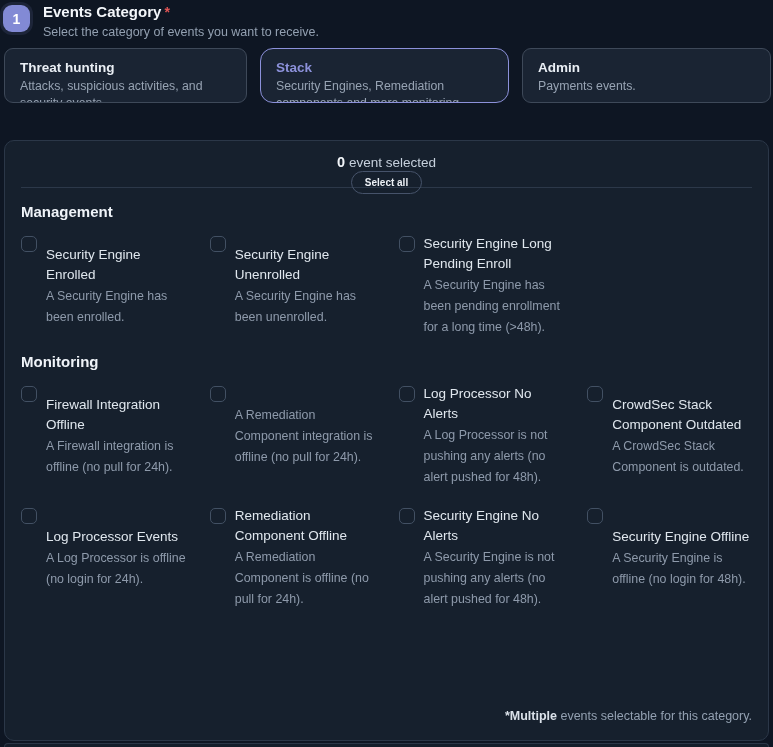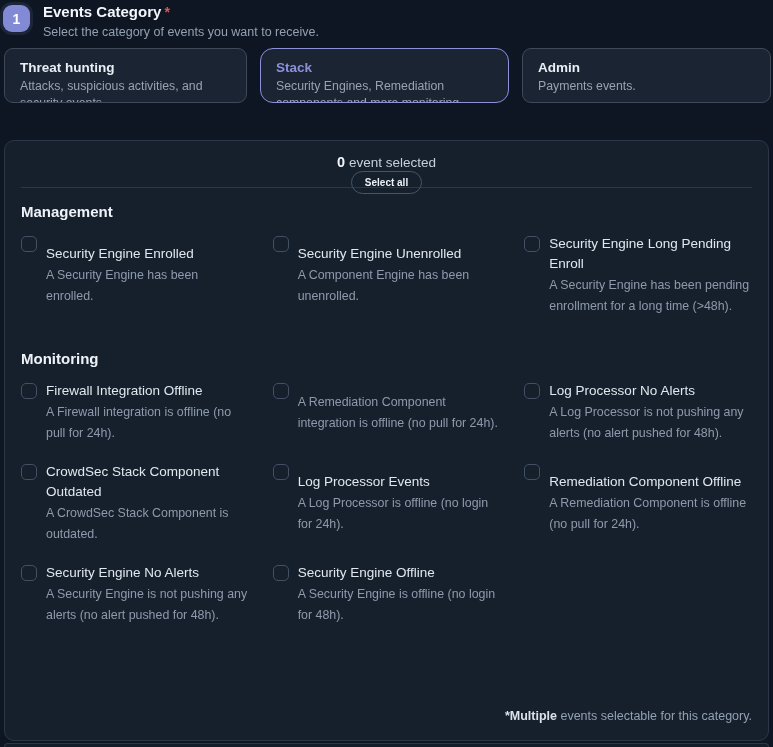--- a/index.html
+++ b/index.html
@@ -44,21 +44,21 @@
   .selection-row { display:flex; align-items:center; justify-content:space-between; margin-top:12px; height:27px;flex-direction:column; }
   .sel-count { font-size:14.5px; font-weight:700; color:#f3f6fa; }
   .sel-label { font-size:13.5px; color:#c6d0dc; margin-left:4px; }
   .select-all {
     background:transparent; border:1px solid #46536a; border-radius:14px; color:#edf1f6;
     font-size:10px; font-weight:700; padding:5px 13px; font-family:inherit; cursor:pointer;
   }
   .divider { border-top:1px solid #2c3849; margin-top:7px; }
 
   .section-heading { font-size:15px; font-weight:700; color:#eff3f8; margin:15px 0 14px; }
-  .events-grid { display:grid; grid-template-columns:1fr 1fr 1fr; column-gap:24px; row-gap:18px; }
+  .events-grid { display:grid; grid-template-columns:1fr 1fr 1fr 1fr; column-gap:24px; row-gap:18px; }
   .event-item { display:flex; gap:9px; cursor:pointer; }
   .event-item.empty { cursor:default; }
   .checkbox {
     width:16px; height:16px; flex:0 0 16px; border:1.5px solid #425063; border-radius:5px;
     align-self:flex-start; margin-top:2px; background:transparent; cursor:pointer;
   }
   .event-text { align-self:center; }
   .event-title { font-size:13.5px; font-weight:500; color:#e0e7ee; line-height:20px; }
   .event-desc { font-size:12.4px; color:#8e9aab; line-height:21px; margin-top:1px; max-width:330px; }
 
@@ -114,21 +114,21 @@
           <span class="checkbox"></span>
           <div class="event-text">
             <div class="event-title">Security Engine Enrolled</div>
             <div class="event-desc">A Security Engine has been enrolled.</div>
           </div>
         </div>
         <div class="event-item">
           <span class="checkbox"></span>
           <div class="event-text">
             <div class="event-title">Security Engine Unenrolled</div>
-            <div class="event-desc">A Component Engine has been unenrolled.</div>
+            <div class="event-desc">A Security Engine has been unenrolled.</div>
           </div>
         </div>
         <div class="event-item">
           <span class="checkbox"></span>
           <div class="event-text">
             <div class="event-title">Security Engine Long Pending Enroll</div>
             <div class="event-desc">A Security Engine has been pending enrollment for a long time (&gt;48h).</div>
           </div>
         </div>
         <div class="event-item empty"></div>

